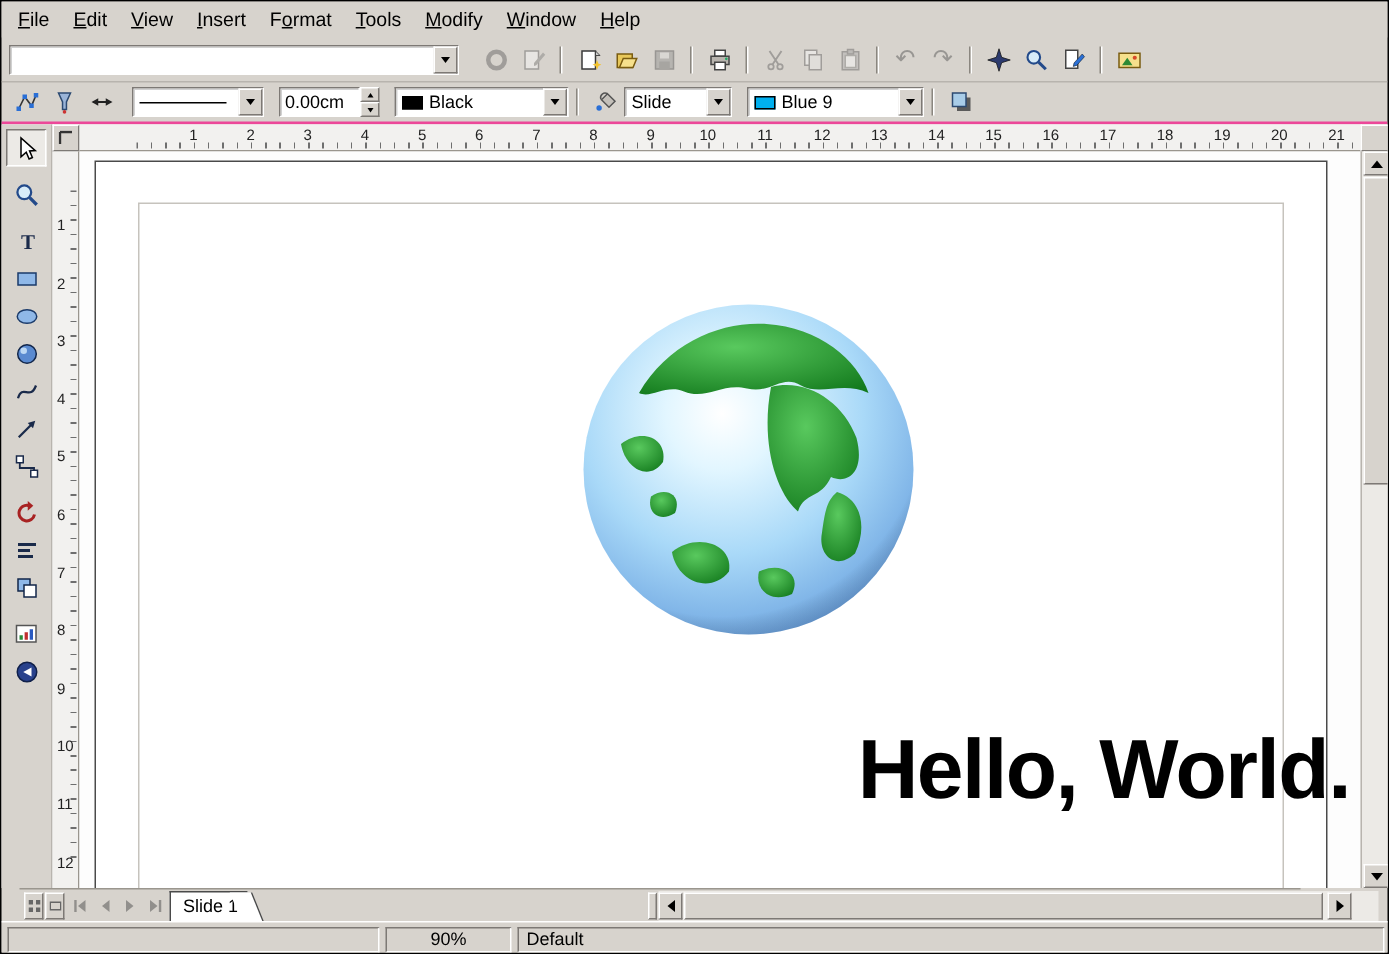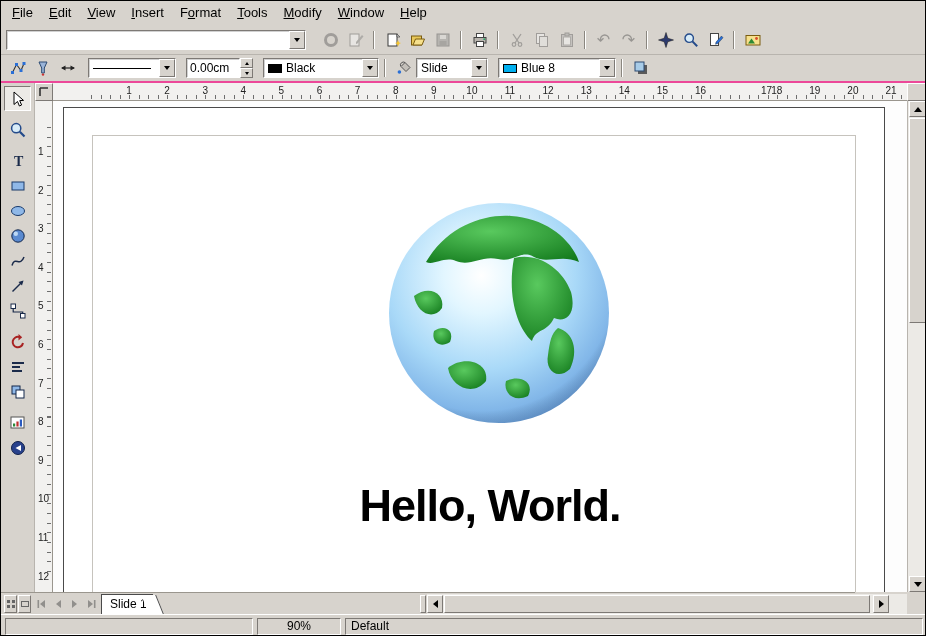--- a/index.html
+++ b/index.html
@@ -55,34 +55,34 @@
 
   #vruler { position: absolute; left: 34px; top: 18px; width: 18px; height: 491px;
     background: repeating-linear-gradient(to bottom, #6e6e6e 0 1px, transparent 1px 9.65px) 12px 26px / 4px 450px no-repeat, #f2f1ef;
     border-right: 1px solid #9a968e; }
   .vnum { position: absolute; left: 3px; font-size: 10px; transform: translateY(-50%); color: #222; }
 
   #canvas { position: absolute; left: 52px; top: 18px; width: 854px; height: 491px; background: #fdfdfd; overflow: hidden; }
   #page { position: absolute; left: 10px; top: 6px; width: 822px; height: 540px; background: #fff; border: 1px solid #4a4a4a; }
   #page-margin { position: absolute; left: 28px; top: 27px; right: 28px; bottom: -2px; border: 1px solid #c6c3bd; }
   #globe { position: absolute; left: 322px; top: 92px; width: 226px; height: 226px; }
-  #title-text { position: absolute; left: 0; top: 372px; width: 100%; text-align: center; transform: translateX(16px);
-    font-family: "Liberation Sans", sans-serif; font-weight: bold; font-size: 45px; letter-spacing: -1px; white-space: nowrap; }
+  #title-text { position: absolute; left: 0; top: 372px; width: 100%; text-align: right; transform: translateX(16px);
+    font-family: "Liberation Sans", sans-serif; font-weight: bold; font-size: 56px; letter-spacing: -1px; white-space: nowrap; }
 
   
   #vscroll { position: absolute; left: 906px; top: 18px; width: 20px; height: 491px; background: #eceae6; border-left: 1px solid #b8b4ae; }
   .sbtn { position: absolute; left: 1px; width: 18px; height: 16px; display: flex; align-items: center; justify-content: center; }
   #vthumb { position: absolute; left: 1px; top: 17px; width: 18px; height: 205px; }
   .tri-up   { width: 0; height: 0; border-left: 4px solid transparent; border-right: 4px solid transparent; border-bottom: 5px solid #000; }
   .tri-dn   { width: 0; height: 0; border-left: 4px solid transparent; border-right: 4px solid transparent; border-top: 5px solid #000; }
   .tri-lf   { width: 0; height: 0; border-top: 4px solid transparent; border-bottom: 4px solid transparent; border-right: 5px solid #000; }
   .tri-rt   { width: 0; height: 0; border-top: 4px solid transparent; border-bottom: 4px solid transparent; border-left: 5px solid #000; }
 
   
-  #tabrow { position: absolute; left: 0; top: 591px; width: 854px; height: 22px; background: #d7d3cd; border-top: 1px solid #9a968e; }
+  #tabrow { position: absolute; left: 12px; top: 591px; width: 854px; height: 22px; background: #d7d3cd; border-top: 1px solid #9a968e; }
   .trbtn { position: absolute; top: 2px; height: 18px; display: flex; align-items: center; justify-content: center; }
   #slide-tab { position: absolute; left: 100px; top: 1px; height: 20px; background: #fff; border-left: 1px solid #4a4a4a; border-top: 1px solid #4a4a4a;
     padding: 2px 6px 0 8px; font-size: 12px; }
   #slide-tab::after { content: ""; position: absolute; right: -7px; top: 0; bottom: 0; width: 14px; background: #fff; border-right: 1px solid #4a4a4a; transform: skewX(22deg); }
   #tab-splitter { position: absolute; left: 419px; top: 2px; width: 6px; height: 18px; }
   #hscroll { position: absolute; left: 426px; top: 1px; width: 480px; height: 20px; background: #eceae6; }
   #hthumb { position: absolute; left: 17px; top: 1px; width: 426px; height: 18px; }
   #hs-left  { position: absolute; left: 0;  top: 1px; width: 16px; height: 18px; display: flex; align-items: center; justify-content: center; }
   #hs-right { position: absolute; right: 18px; top: 1px; width: 16px; height: 18px; display: flex; align-items: center; justify-content: center; }
 
@@ -278,21 +278,21 @@
     <div class="combo" style="width:72px">
       <div class="cval">Slide</div>
       <div class="dropbtn">
           <span class="tri-down"></span>
         </div>
     </div>
     <div style="width:10px"></div>
     <div class="combo" style="width:118px">
       <div class="cval">
         <span class="swatch" id="fill-color-swatch" style="background: rgb(0, 176, 240);"></span>
-        <span>Blue 8</span>
+        <span>Blue 9</span>
       </div>
       <div class="dropbtn">
           <span class="tri-down"></span>
         </div>
     </div>
     <div class="tsep"></div>
     <div class="tbtn">
       <svg width="16" height="16" viewBox="0 0 16 16">
           <rect x="5" y="5" width="9" height="9" fill="#5a5a5a"></rect>
           <rect x="2" y="2" width="9" height="9" fill="#a8cce8" stroke="#2c4a72"></rect>
@@ -408,21 +408,21 @@
         <span class="hnum" style="left: 304.6px;">7</span>
         <span class="hnum" style="left: 342.7px;">8</span>
         <span class="hnum" style="left: 380.8px;">9</span>
         <span class="hnum" style="left: 418.9px;">10</span>
         <span class="hnum" style="left: 457px;">11</span>
         <span class="hnum" style="left: 495.1px;">12</span>
         <span class="hnum" style="left: 533.2px;">13</span>
         <span class="hnum" style="left: 571.3px;">14</span>
         <span class="hnum" style="left: 609.4px;">15</span>
         <span class="hnum" style="left: 647.5px;">16</span>
-        <span class="hnum" style="left: 685.6px; margin-left: 28px;">17</span>
+        <span class="hnum" style="left: 685.6px;">17</span>
         <span class="hnum" style="left: 723.7px;">18</span>
         <span class="hnum" style="left: 761.8px;">19</span>
         <span class="hnum" style="left: 799.9px;">20</span>
         <span class="hnum" style="left: 838px;">21</span>
       </div>
     <div id="vruler">
         <span class="vnum" style="top: 50px;">1</span>
         <span class="vnum" style="top: 88.6px;">2</span>
         <span class="vnum" style="top: 127.2px;">3</span>
         <span class="vnum" style="top: 165.8px;">4</span>

